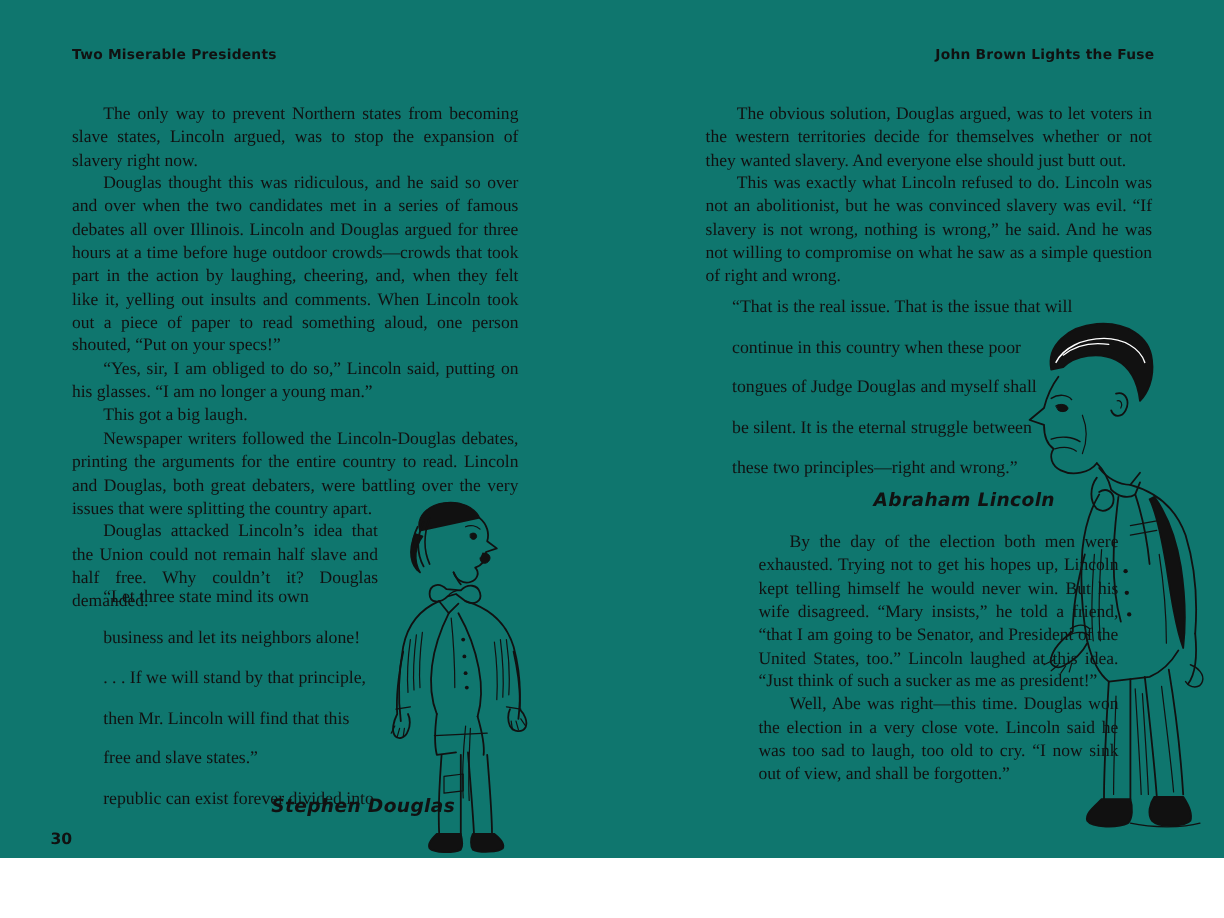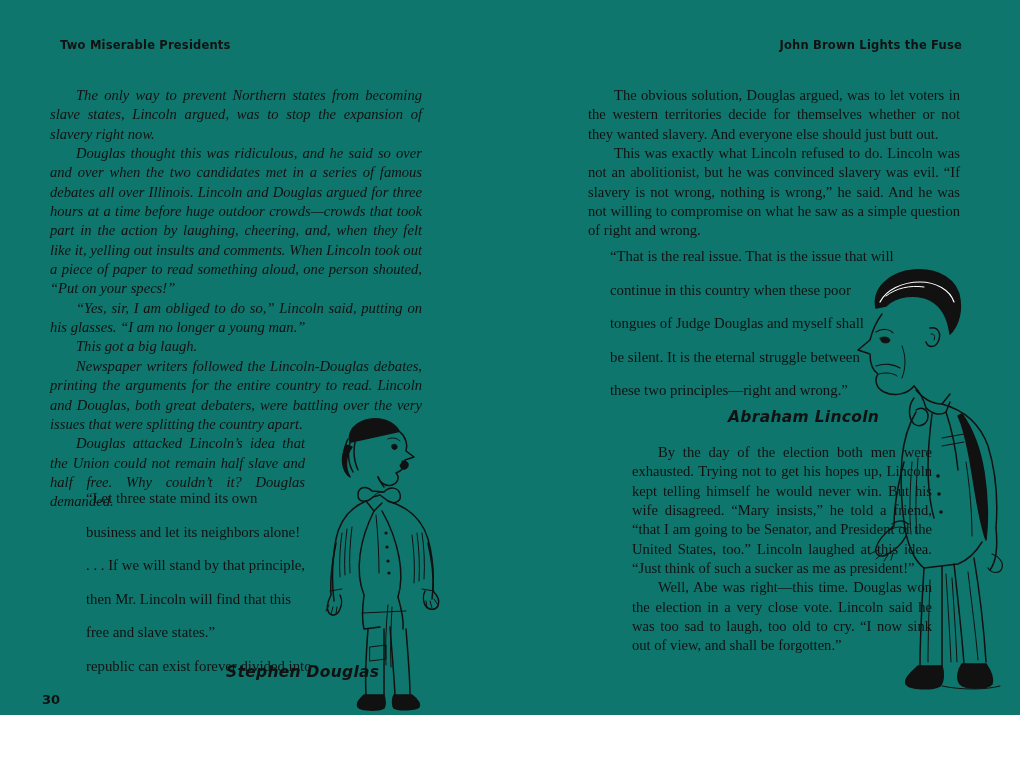--- a/index.html
+++ b/index.html
@@ -44,21 +44,21 @@
     font-size: 13px;
     color: #111111;
   }
 
   
   .col {
     position: absolute;
     top: 86px;
     width: 372px;
   }
-  .col-left  { left: 50px; font-style: italic; }
+  .col-left  { left: 60px; }
   .col-right { left: 588px; }
 
   p.body {
     margin: 0;
     font-size: 14.6px;
     line-height: 19.35px;
     text-align: justify;
     text-indent: 26px;
     hyphens: manual;
     -webkit-hyphens: manual;

